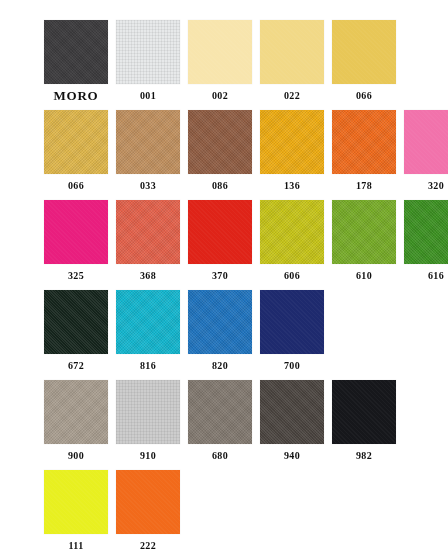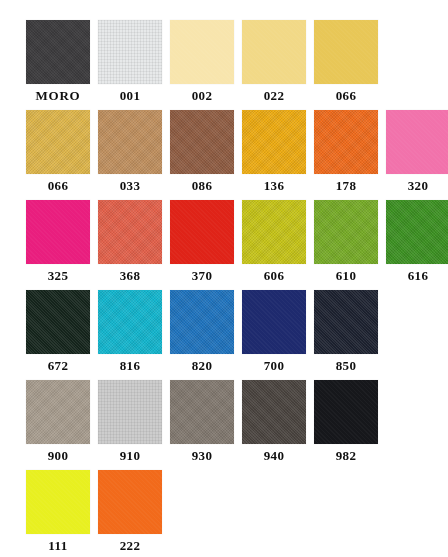--- a/index.html
+++ b/index.html
@@ -32,21 +32,21 @@
     padding-left: 18px;
     height: 90px;
     box-sizing: border-box;
   }
   .swatch-row.first-row { padding-top: 20px; height: 110px; }
 
   .swatch-cell {
     width: 72px;
     display: flex;
     flex-direction: column;
-    align-items: flex-end;
+    align-items: center;
     box-sizing: border-box;
     padding-left: 44px;
   }
 
   .swatch-chip {
     width: 64px;
     height: 64px;
     position: relative;
     overflow: hidden;
     background-repeat: repeat;
@@ -142,21 +142,21 @@
     pointer-events: none;
   }
 
   .swatch-label {
     display: block;
     width: 64px;
     text-align: center;
     margin-top: 4px;
     font-family: "Liberation Serif", "DejaVu Serif", serif;
     font-weight: bold;
-    font-size: 13px;
+    font-size: 10px;
     line-height: 15px;
     color: #101010;
     letter-spacing: 0.4px;
     white-space: nowrap;
   }
   .swatch-label.wide { letter-spacing: 0.8px; font-size: 13px; }
 </style>
 </head>
 <body>
 
@@ -253,38 +253,34 @@
       <span class="swatch-label">816</span>
     </div>
     <div class="swatch-cell">
       <div class="swatch-chip woven" style="background-color:#1f73bd"></div>
       <span class="swatch-label">820</span>
     </div>
     <div class="swatch-cell">
       <div class="swatch-chip smooth" style="background-color:#1e2a6e"></div>
       <span class="swatch-label">700</span>
     </div>
-    <div class="swatch-cell">
-      <div class="swatch-chip woven" style="background-color:#1d2230"></div>
-      <span class="swatch-label">850</span>
-    </div>
   </div>
 
   <div class="swatch-row">
     <div class="swatch-cell">
       <div class="swatch-chip woven" style="background-color:#a79c8e"></div>
       <span class="swatch-label">900</span>
     </div>
     <div class="swatch-cell">
       <div class="swatch-chip fine" style="background-color:#cdcdcd"></div>
       <span class="swatch-label">910</span>
     </div>
     <div class="swatch-cell">
       <div class="swatch-chip woven" style="background-color:#81786f"></div>
-      <span class="swatch-label">930</span>
+      <span class="swatch-label">680</span>
     </div>
     <div class="swatch-cell">
       <div class="swatch-chip woven" style="background-color:#4a443f"></div>
       <span class="swatch-label">940</span>
     </div>
     <div class="swatch-cell">
       <div class="swatch-chip smooth" style="background-color:#16171b"></div>
       <span class="swatch-label">982</span>
     </div>
   </div>

